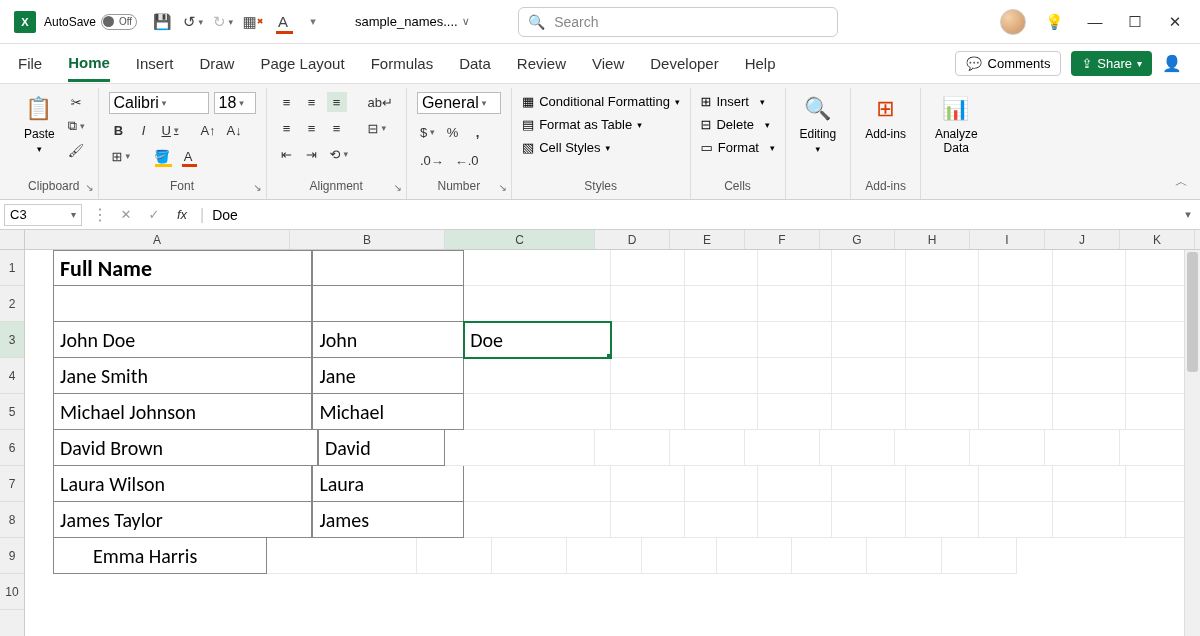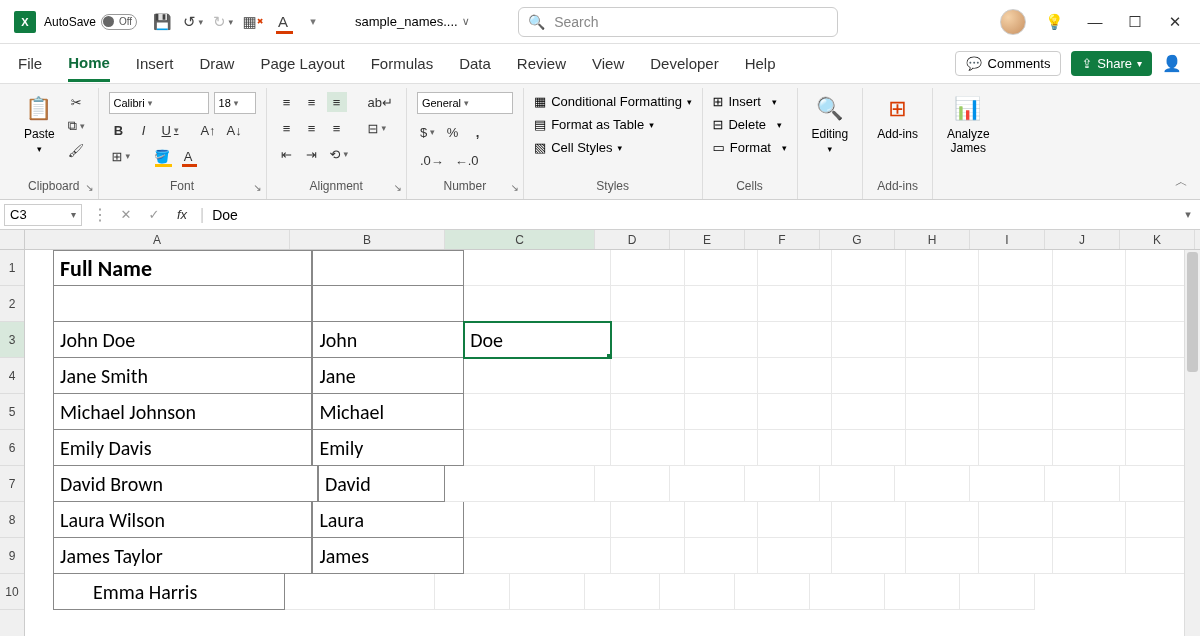--- a/index.html
+++ b/index.html
@@ -32,21 +32,21 @@
     .ribbon { height: 116px; background: #f5f5f5; border-bottom: 1px solid #d0d0d0; display: flex; padding: 4px 10px 0; position: relative; }
     .group { border-right: 1px solid #ddd; padding: 2px 10px 0; display: flex; flex-direction: column; }
     .group-body { flex: 1; display: flex; align-items: flex-start; gap: 6px; }
     .group-label { text-align: center; font-size: 12px; color: #555; padding: 4px 0 6px; position:relative; }
     .launcher { position:absolute; right:-6px; bottom:6px; font-size:10px; color:#777;}
     .big-btn { display: flex; flex-direction: column; align-items: center; justify-content: flex-start; font-size: 12px; gap: 3px; padding: 4px 4px; }
     .big-icon { width: 30px; height: 30px; display: flex; align-items: center; justify-content: center; font-size: 22px; }
     .col { display: flex; flex-direction: column; gap: 4px; justify-content: flex-start; padding-top:2px;}
     .row { display: flex; gap: 5px; align-items: center; }
     .sm-btn { min-width: 20px; height: 20px; display: inline-flex; align-items: center; justify-content: center; font-size: 13px; color: #333; padding:0 2px; border:1px solid transparent;}
-    .combo { border: 1px solid #bbb; background: #fff; height: 22px; display: inline-flex; align-items: center; padding: 0 4px; font-size: 11px; }
+    .combo { border: 1px solid #bbb; background: #fff; height: 22px; display: inline-flex; align-items: center; padding: 0 4px; font-size: 16px; }
     .drop::after { content: "▾"; font-size: 9px; margin-left: 3px; color: #666;}
 
     
     .style-line { font-size:13px; display:flex; align-items:center; gap:5px; padding:2px 0;}
 
     
     .fbar { height: 30px; border-bottom: 1px solid #d0d0d0; display: flex; align-items: center; }
     .namebox { width: 78px; border: 1px solid #ccc; margin: 2px 4px; height: 22px; display:flex; align-items:center; justify-content:space-between; padding:0 5px; font-size:13px;}
     .fx-area { display:flex; align-items:center; gap:8px; padding-left:6px;}
     .fbar-input { flex:1; padding-left:8px; font-size:14px;}
@@ -208,21 +208,21 @@
           <span class="sm-btn drop">⟲</span>
         </div>
       </div>
     </div>
     <div class="group-label"><span>Alignment</span><span class="launcher">↘</span></div>
   </div>
 
   <div class="group">
     <div class="group-body">
       <div class="col" style="gap:8px">
-        <span class="combo drop" style="width:96px">General</span>
+        <span class="combo drop" style="width:84px">General</span>
         <div class="row">
           <span class="sm-btn drop">$</span>
           <span class="sm-btn">%</span>
           <span class="sm-btn" style="font-weight:700">,</span>
         </div>
         <div class="row">
           <span class="sm-btn">.0→</span>
           <span class="sm-btn">←.0</span>
         </div>
       </div>
@@ -295,21 +295,21 @@
       </div>
     </div>
     <div class="group-label">Add-ins</div>
   </div>
 
   <div class="group" style="border-right:none">
     <div class="group-body">
       <div class="big-btn">
         <span class="big-icon">📊</span>
         <span style="white-space:pre; text-align:center">Analyze
-James</span>
+Data</span>
       </div>
     </div>
     <div class="group-label"></div>
   </div>
   <span class="collapse-ribbon">︿</span>
 </div>
 
 <div class="fbar">
   <div class="namebox">
       <span>C3</span>
@@ -416,33 +416,20 @@
           <div class="cell" style="width: 75px;"></div>
           <div class="cell" style="width: 75px;"></div>
           <div class="cell" style="width: 75px;"></div>
           <div class="cell" style="width: 75px;"></div>
           <div class="cell" style="width: 75px;"></div>
           <div class="cell" style="width: 75px;"></div>
           <div class="cell" style="width: 75px;"></div>
           <div class="cell" style="width: 75px;"></div>
         </div>
         <div class="gridrow">
-          <div class="cell" style="width: 265px; border-left: 1px solid rgb(136, 136, 136); border-right: 1px solid rgb(136, 136, 136); border-bottom: 1px solid rgb(136, 136, 136);">Emily Davis</div>
-          <div class="cell" style="width: 155px; border-left: 1px solid rgb(136, 136, 136); border-right: 1px solid rgb(136, 136, 136); border-bottom: 1px solid rgb(136, 136, 136);">Emily</div>
-          <div class="cell" style="width: 150px;"></div>
-          <div class="cell" style="width: 75px;"></div>
-          <div class="cell" style="width: 75px;"></div>
-          <div class="cell" style="width: 75px;"></div>
-          <div class="cell" style="width: 75px;"></div>
-          <div class="cell" style="width: 75px;"></div>
-          <div class="cell" style="width: 75px;"></div>
-          <div class="cell" style="width: 75px;"></div>
-          <div class="cell" style="width: 75px;"></div>
-        </div>
-        <div class="gridrow">
           <div class="cell" style="width: 265px; border-left: 1px solid rgb(136, 136, 136); border-right: 1px solid rgb(136, 136, 136); border-bottom: 1px solid rgb(136, 136, 136);">David Brown</div>
           <div class="cell" style="width: 127px; border-left: 1px solid rgb(136, 136, 136); border-right: 1px solid rgb(136, 136, 136); border-bottom: 1px solid rgb(136, 136, 136);">David</div>
           <div class="cell" style="width: 150px;"></div>
           <div class="cell" style="width: 75px;"></div>
           <div class="cell" style="width: 75px;"></div>
           <div class="cell" style="width: 75px;"></div>
           <div class="cell" style="width: 75px;"></div>
           <div class="cell" style="width: 75px;"></div>
           <div class="cell" style="width: 75px;"></div>
           <div class="cell" style="width: 75px;"></div>
@@ -468,21 +455,21 @@
           <div class="cell" style="width: 75px;"></div>
           <div class="cell" style="width: 75px;"></div>
           <div class="cell" style="width: 75px;"></div>
           <div class="cell" style="width: 75px;"></div>
           <div class="cell" style="width: 75px;"></div>
           <div class="cell" style="width: 75px;"></div>
           <div class="cell" style="width: 75px;"></div>
           <div class="cell" style="width: 75px;"></div>
         </div>
         <div class="gridrow">
-          <div class="cell" style="width: 232px; border-left: 1px solid rgb(136, 136, 136); border-right: 1px solid rgb(136, 136, 136); border-bottom: 1px solid rgb(136, 136, 136); padding-left: 39px;">Emma Harris</div>
+          <div class="cell" style="width: 214px; border-left: 1px solid rgb(136, 136, 136); border-right: 1px solid rgb(136, 136, 136); border-bottom: 1px solid rgb(136, 136, 136); padding-left: 39px;">Emma Harris</div>
           <div class="cell" style="width: 150px;"></div>
           <div class="cell" style="width: 75px;"></div>
           <div class="cell" style="width: 75px;"></div>
           <div class="cell" style="width: 75px;"></div>
           <div class="cell" style="width: 75px;"></div>
           <div class="cell" style="width: 75px;"></div>
           <div class="cell" style="width: 75px;"></div>
           <div class="cell" style="width: 75px;"></div>
           <div class="cell" style="width: 75px;"></div>
         </div>

